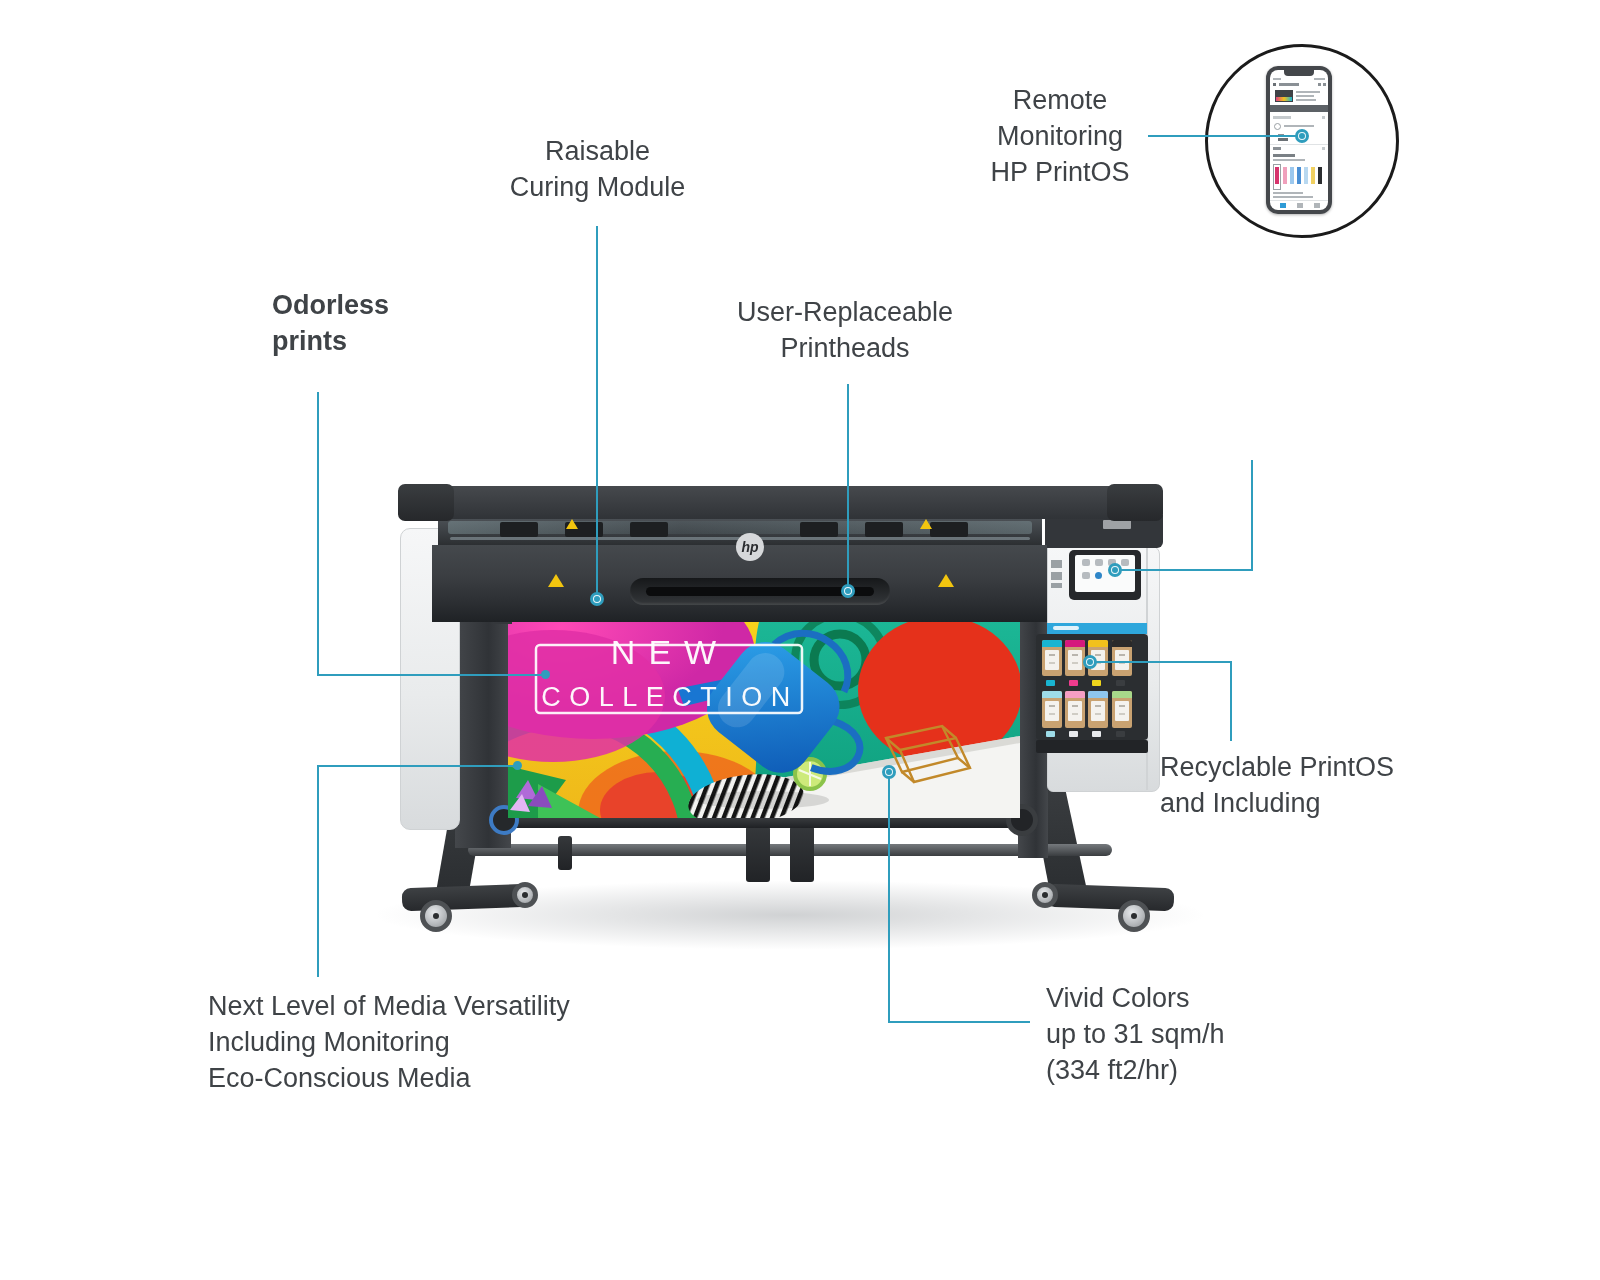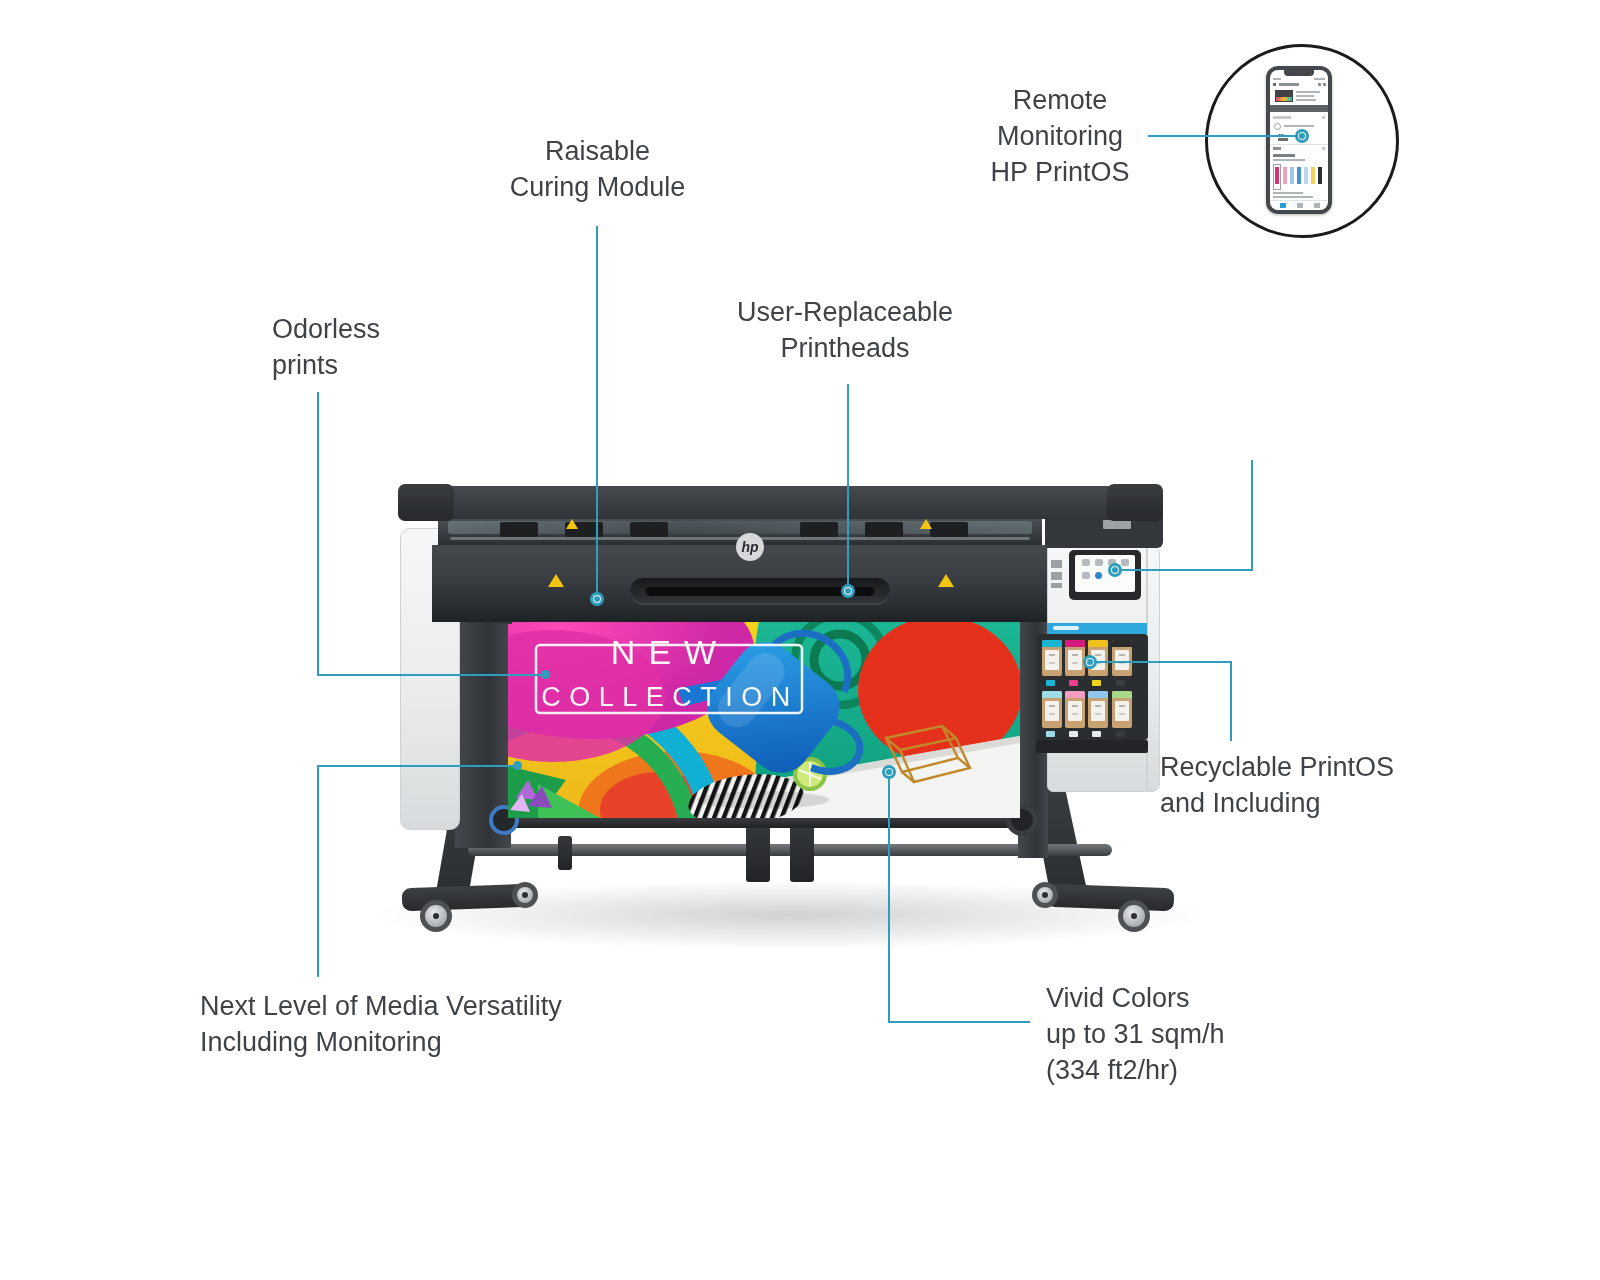--- a/index.html
+++ b/index.html
@@ -352,39 +352,40 @@
     <div>Remote</div>
     <div>Monitoring</div>
     <div>HP PrintOS</div>
   </div>
 
   <div class="callout center" style="left:480px;top:133px;width:235px;">
     <div>Raisable</div>
     <div>Curing Module</div>
   </div>
 
-  <div class="callout" style="left:272px;top:311px;">
+  <div class="callout" style="left:272px;top:287px;font-weight:bold;">
     <div>Odorless</div>
     <div>prints</div>
   </div>
 
   <div class="callout center" style="left:700px;top:294px;width:290px;">
     <div>User-Replaceable</div>
     <div>Printheads</div>
   </div>
 
 
   <div class="callout" style="left:1160px;top:749px;">
     <div>Recyclable PrintOS</div>
     <div>and Including</div>
   </div>
 
-  <div class="callout" style="left:200px;top:988px;">
+  <div class="callout" style="left:208px;top:988px;">
     <div>Next Level of Media Versatility</div>
     <div>Including Monitoring</div>
+    <div>Eco-Conscious Media</div>
   </div>
 
   <div class="callout" style="left:1046px;top:980px;">
     <div>Vivid Colors</div>
     <div>up to 31 sqm/h</div>
     <div>(334 ft2/hr)</div>
   </div>
 
 </div>
 

